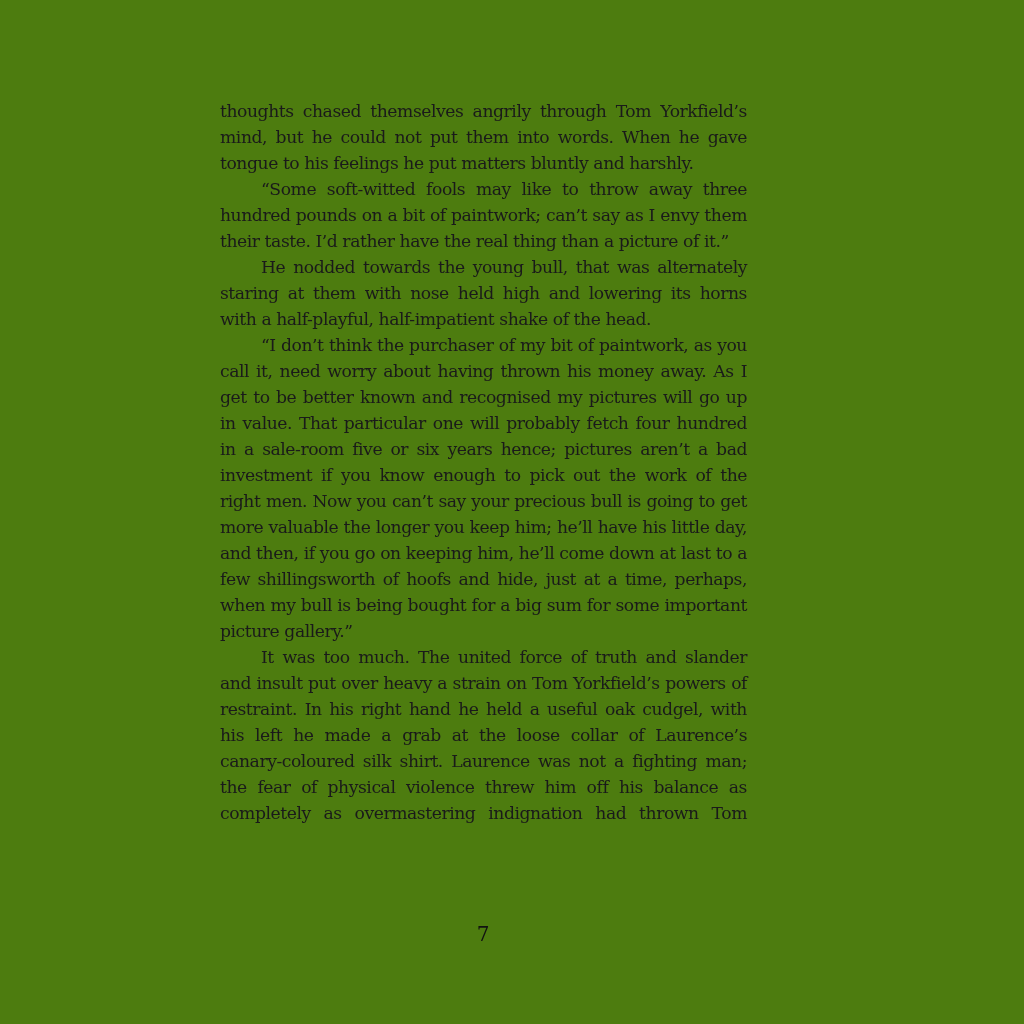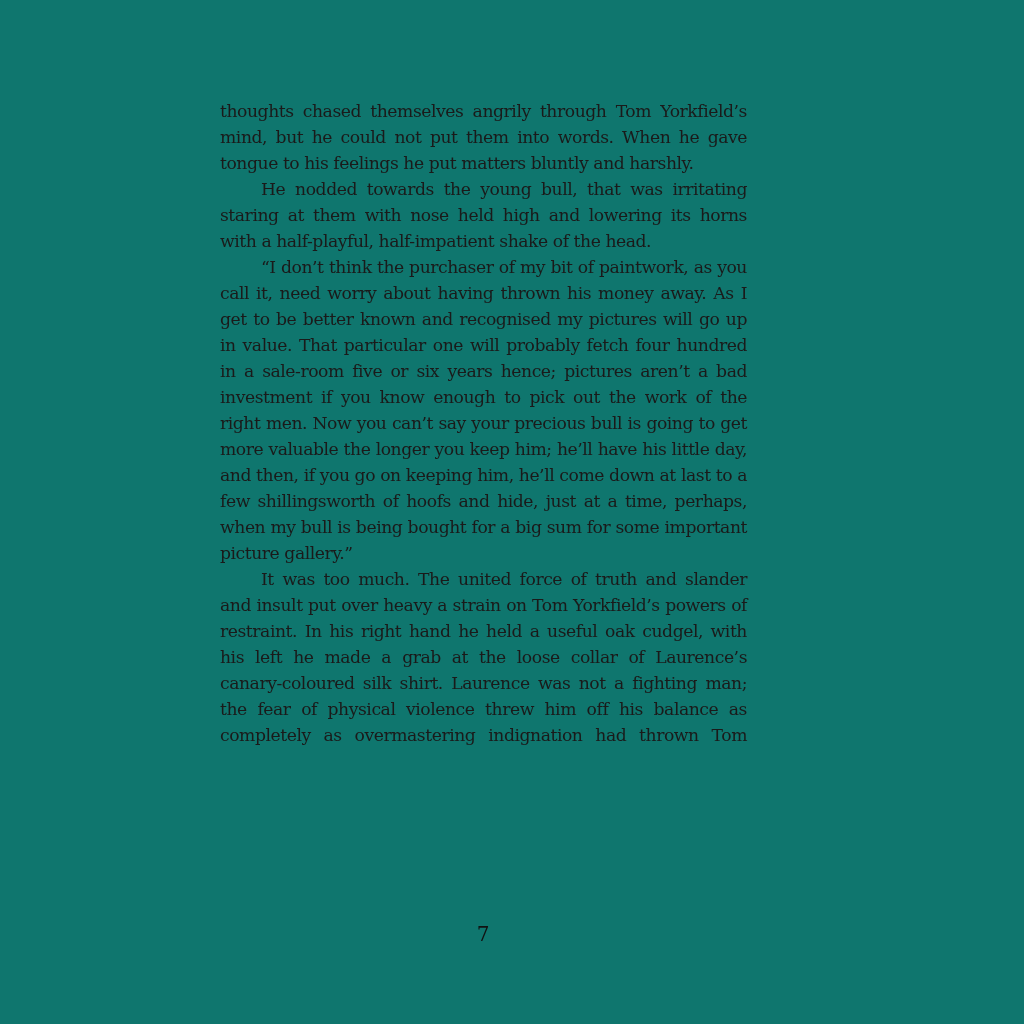--- a/index.html
+++ b/index.html
@@ -12,21 +12,21 @@
       height: 1024px;
       position: relative;
       overflow: hidden;
     }
     .page {
       position: absolute;
       left: 0;
       top: 0;
       width: 1024px;
       height: 1024px;
-      background: #0f766e;
+      background: #4d7c0f;
     }
     .text-block {
       position: absolute;
       left: 220px;
       top: 98px;
       width: 527px;
       font-family: "DejaVu Serif", serif;
       font-size: 17.2px;
       line-height: 26px;
       color: #1a1a1a;
@@ -52,18 +52,19 @@
       line-height: 28px;
       color: #111111;
     }
   </style>
 </head>
 <body>
 
 <div class="page">
   <div class="text-block">
     <p class="para no-indent">thoughts chased themselves angrily through Tom Yorkfield’s mind, but he could not put them into words. When he gave tongue to his feelings he put matters bluntly and harshly.</p>
-    <p class="para">He nodded towards the young bull, that was irritating staring at them with nose held high and lowering its horns with a half-playful, half-impatient shake of the head.</p>
+    <p class="para">“Some soft-witted fools may like to throw away three hundred pounds on a bit of paintwork; can’t say as I envy them their taste.  I’d rather have the real thing than a picture of it.”</p>
+    <p class="para">He nodded towards the young bull, that was alternately staring at them with nose held high and lowering its horns with a half-playful, half-impatient shake of the head.</p>
     <p class="para">“I don’t think the purchaser of my bit of paintwork, as you call it, need worry about having thrown his money away.  As I get to be better known and recognised my pictures will go up in value.  That particular one will probably fetch four hundred in a sale-room five or six years hence; pictures aren’t a bad investment if you know enough to pick out the work of the right men.  Now you can’t say your precious bull is going to get more valuable the longer you keep him; he’ll have his little day, and then, if you go on keeping him, he’ll come down at last to a few shillingsworth of hoofs and hide, just at a time, perhaps, when my bull is being bought for a big sum for some important picture gallery.”</p>
     <p class="para" style="text-align-last: justify;">It was too much. The united force of truth and slander and insult put over heavy a strain on Tom Yorkfield’s powers of restraint.  In his right hand he held a useful oak cudgel, with his left he made a grab at the loose collar of Laurence’s canary-coloured silk shirt. Laurence was not a fighting man; the fear of physical violence threw him off his balance as completely as overmastering indignation had thrown Tom</p>
   </div>
   <div class="page-number">7</div>
 </div>
 
 </body></html>

